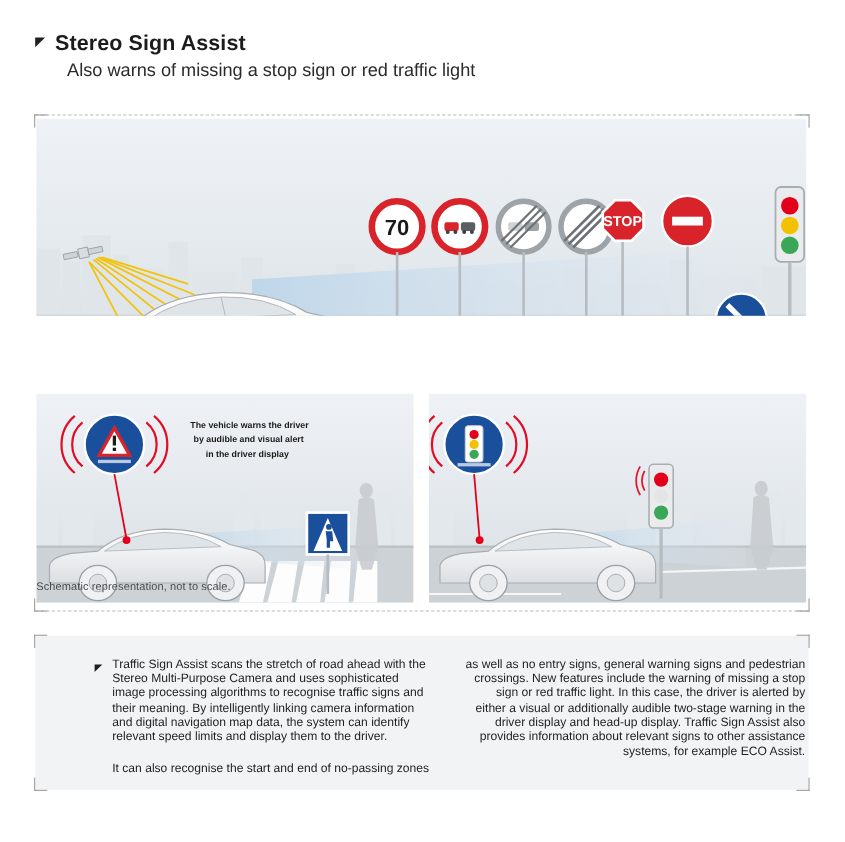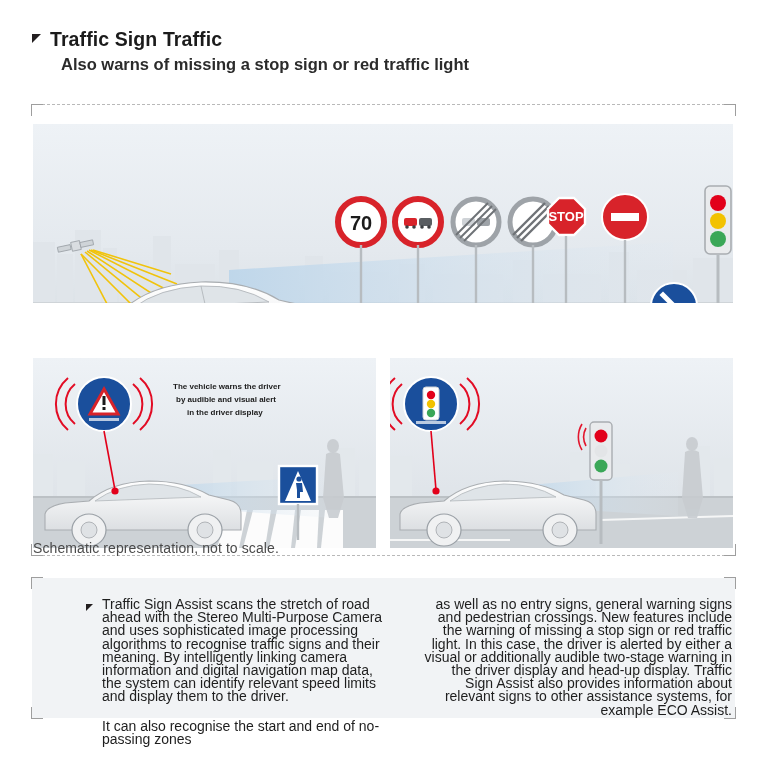--- a/index.html
+++ b/index.html
@@ -44,21 +44,21 @@
     font-size: 19.5px;
     font-weight: bold;
     letter-spacing: 0.1px;
     color: #1b1b1b;
   }
   .subtitle {
     margin-top: 4px;
     margin-left: 29px;
     font-size: 16.5px;
     color: #2b2b2b;
-    font-weight: bold;
+    font-weight: normal;
   }
 
   
   .illus-frame {
     position: absolute;
     left: 32px;
     top: 104px;
     width: 703px;
     height: 452px;
     border-top: 1px dashed #b9b9b9;
@@ -73,29 +73,29 @@
   .corner.tr { right: -1px; top: -1px; border-right: 1px solid #9e9e9e; border-top: 1px solid #9e9e9e; }
   .corner.bl { left: -1px; bottom: -1px; border-left: 1px solid #9e9e9e; border-bottom: 1px solid #9e9e9e; }
   .corner.br { right: -1px; bottom: -1px; border-right: 1px solid #9e9e9e; border-bottom: 1px solid #9e9e9e; }
 
   
   .scene {
     position: absolute;
     overflow: hidden;
     background: #f2f4f6;
   }
-  .scene-main { left: 33px; top: 108px; width: 700px; height: 179px; margin-top: 16px; }
+  .scene-main { left: 33px; top: 108px; width: 700px; height: 179px; }
   .scene-b { left: 33px; top: 358px; width: 343px; height: 190px; }
   .scene-c { left: 390px; top: 358px; width: 343px; height: 190px; }
 
   .caption-note {
     position: absolute;
     left: 33px;
-    top: 540px;
-    font-size: 14px;
+    top: 528px;
+    font-size: 10px;
     color: #4a4a4a;
     letter-spacing: 0.1px;
   }
 
   
   .textbox {
     position: absolute;
     left: 32px;
     top: 578px;
     width: 703px;
@@ -108,40 +108,40 @@
     position: absolute;
     left: 54px;
     top: 26px;
     width: 0; height: 0;
     border-left: 7px solid #231f20;
     border-bottom: 7px solid transparent;
   }
   .col {
     position: absolute;
     top: 20px;
-    font-size: 14px;
+    font-size: 11px;
     line-height: 13.2px;
     color: #1e1e1e;
   }
   .col-left { left: 70px; width: 290px; }
   .col-right { left: 390px; width: 310px; text-align: right; }
   .col p { margin: 0; }
   .col p + p { margin-top: 16px; }
 
   svg { display: block; }
 </style>
 </head>
 <body>
 
 <div class="page">
 
   <div class="header">
     <div class="title-row">
       <div class="tri-marker"></div>
-      <div class="title">Traffic Sign Traffic</div>
+      <div class="title">Stereo Sign Assist</div>
     </div>
     <div class="subtitle">Also warns of missing a stop sign or red traffic light</div>
   </div>
 
   <div class="illus-frame">
     <div class="corner tl"></div>
     <div class="corner tr"></div>
     <div class="corner bl"></div>
     <div class="corner br"></div>
   </div>

